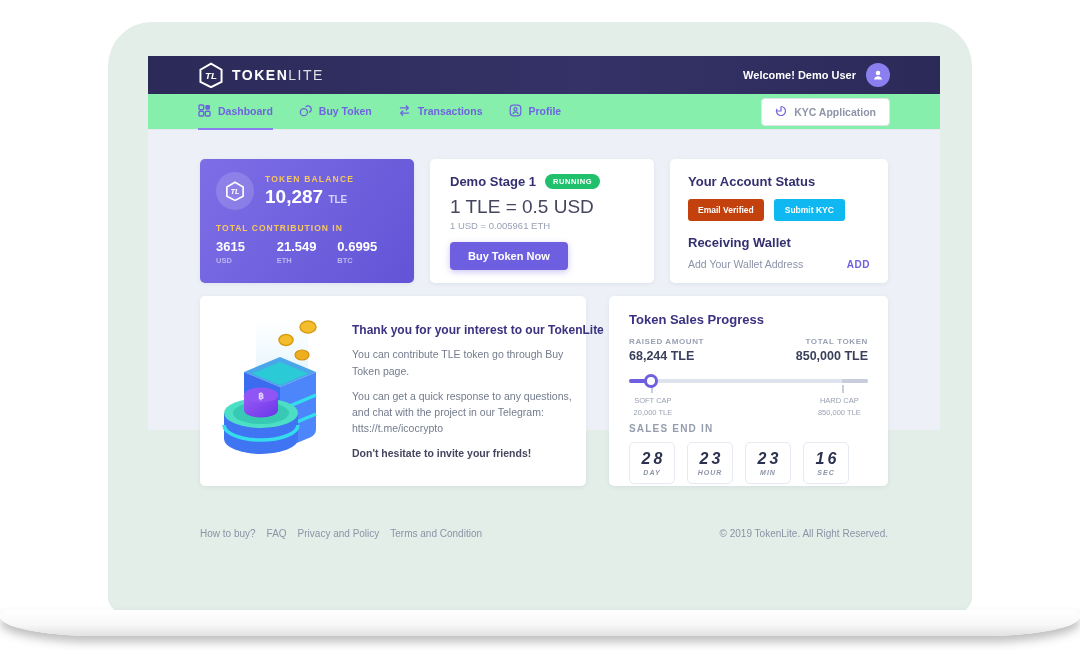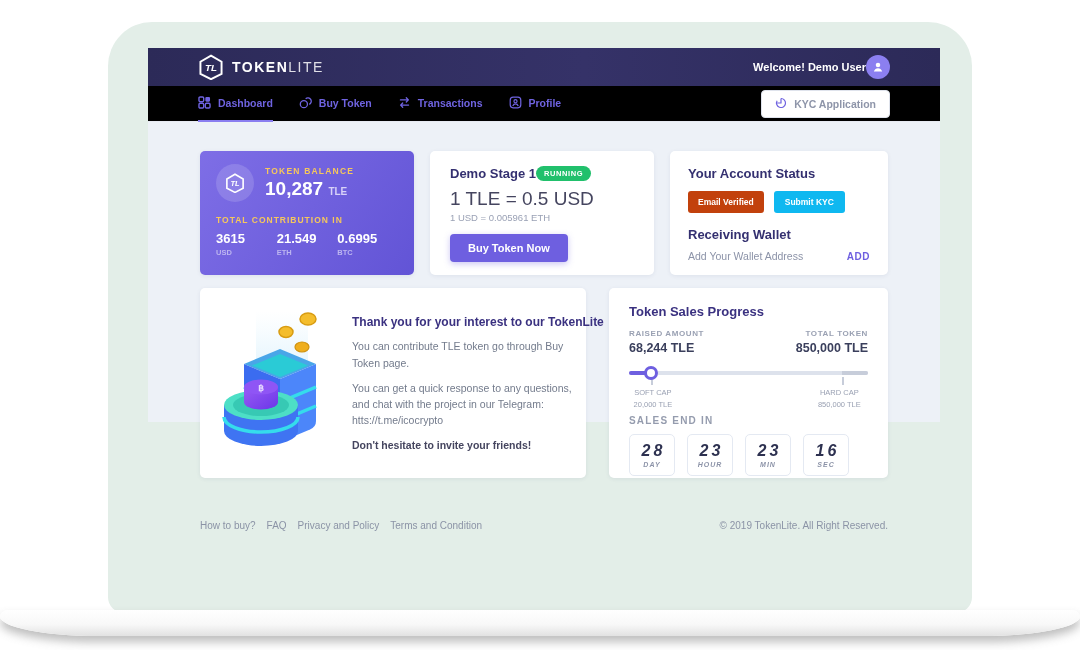--- a/index.html
+++ b/index.html
@@ -8,36 +8,36 @@
 
   
   .laptop-screen { position:absolute; left:108px; top:22px; width:864px; height:591px;
     background:#e3eee8; border-radius:44px 44px 16px 16px; }
   .laptop-base { position:absolute; left:0; top:610px; width:1080px; height:26px;
     background:linear-gradient(180deg,#ffffff 0%,#f8f8f8 55%,#e2e2e2 100%);
     border-radius:10px 10px 120px 120px / 8px 8px 24px 24px;
     box-shadow:0 6px 10px rgba(110,110,110,.45); }
 
   
-  .screen { position:absolute; left:148px; top:48px; width:792px; height:374px; background:#edf1f7; }
+  .screen { position:absolute; left:148px; top:56px; width:792px; height:374px; background:#edf1f7; }
 
   
   .topbar { height:38px; background:linear-gradient(90deg,#2c2a58,#353268 55%,#2c2a58);
     display:flex; align-items:center; justify-content:space-between; padding:0 50px; }
   .brand { display:flex; align-items:center; gap:8px; }
   .logo-hex svg { display:block; }
   .brand-text { color:#fff; font-size:14px; letter-spacing:1.5px; }
   .brand-text .bold { font-weight:800; }
   .brand-text .light { font-weight:300; color:rgba(255,255,255,.85); }
-  .top-right { display:flex; align-items:center; gap:0; }
+  .top-right { display:flex; align-items:center; gap:10px; }
   .welcome { color:#fff; font-size:11px; font-weight:700; }
   .avatar { width:24px; height:24px; border-radius:50%; background:#8b7ff0; display:flex; align-items:center; justify-content:center; cursor:pointer; }
 
   
-  .navbar { height:36px; background:#000000; border-bottom:1px solid #e7eaf2;
+  .navbar { height:36px; background:#86efac; border-bottom:1px solid #e7eaf2;
     display:flex; align-items:center; justify-content:space-between; padding:0 50px; }
   .nav-left { display:flex; align-items:stretch; height:36px; }
   .nav-item { display:flex; align-items:center; gap:7px; margin-right:26px; color:#6f63e0;
     font-size:10.5px; font-weight:600; border-bottom:2px solid transparent; cursor:pointer; }
   .nav-item.active { border-bottom-color:#8a7ef0; }
   .nav-item svg { display:block; }
   .kyc-btn { display:flex; align-items:center; gap:7px; background:#fff; border:1px solid #dfe3ec;
     border-radius:4px; padding:6px 13px; font-size:10.5px; font-weight:600; color:#8e95a9;
     font-family:inherit; cursor:pointer; }
 
@@ -58,21 +58,21 @@
   .bal-amount { font-size:19px; font-weight:800; margin-top:2px; }
   .bal-unit { font-size:10px; font-weight:700; color:#d8d2f8; }
   .contrib-label { font-size:8.5px; font-weight:700; color:#f6c75b; letter-spacing:1px; margin-top:13px; }
   .contrib-row { display:flex; margin-top:6px; }
   .contrib-col { flex:1; }
   .contrib-val { font-size:13px; font-weight:700; }
   .contrib-cur { font-size:7.5px; font-weight:700; color:#bdb6f0; margin-top:2px; }
 
   
   .stage-card { width:224px; height:124px; padding:15px 20px; }
-  .stage-title-row { display:flex; align-items:flex-end; gap:0; }
+  .stage-title-row { display:flex; align-items:flex-end; gap:9px; }
   .stage-title { font-size:13px; font-weight:700; color:#343070; }
   .badge-running { background:#21c06c; color:#fff; font-size:7.5px; font-weight:700;
     letter-spacing:.6px; padding:3px 8px; border-radius:9px; }
   .stage-rate { font-size:19px; font-weight:500; color:#45455f; margin-top:7px; }
   .stage-subrate { font-size:9.5px; color:#9aa1b5; margin-top:2px; }
   .buy-btn { margin-top:11px; background:#6e5fe0; color:#fff; border:none; border-radius:4px;
     font-size:11px; font-weight:700; padding:8px 18px; font-family:inherit; cursor:pointer;
     box-shadow:0 2px 6px rgba(110,95,224,.35); }
 
   

